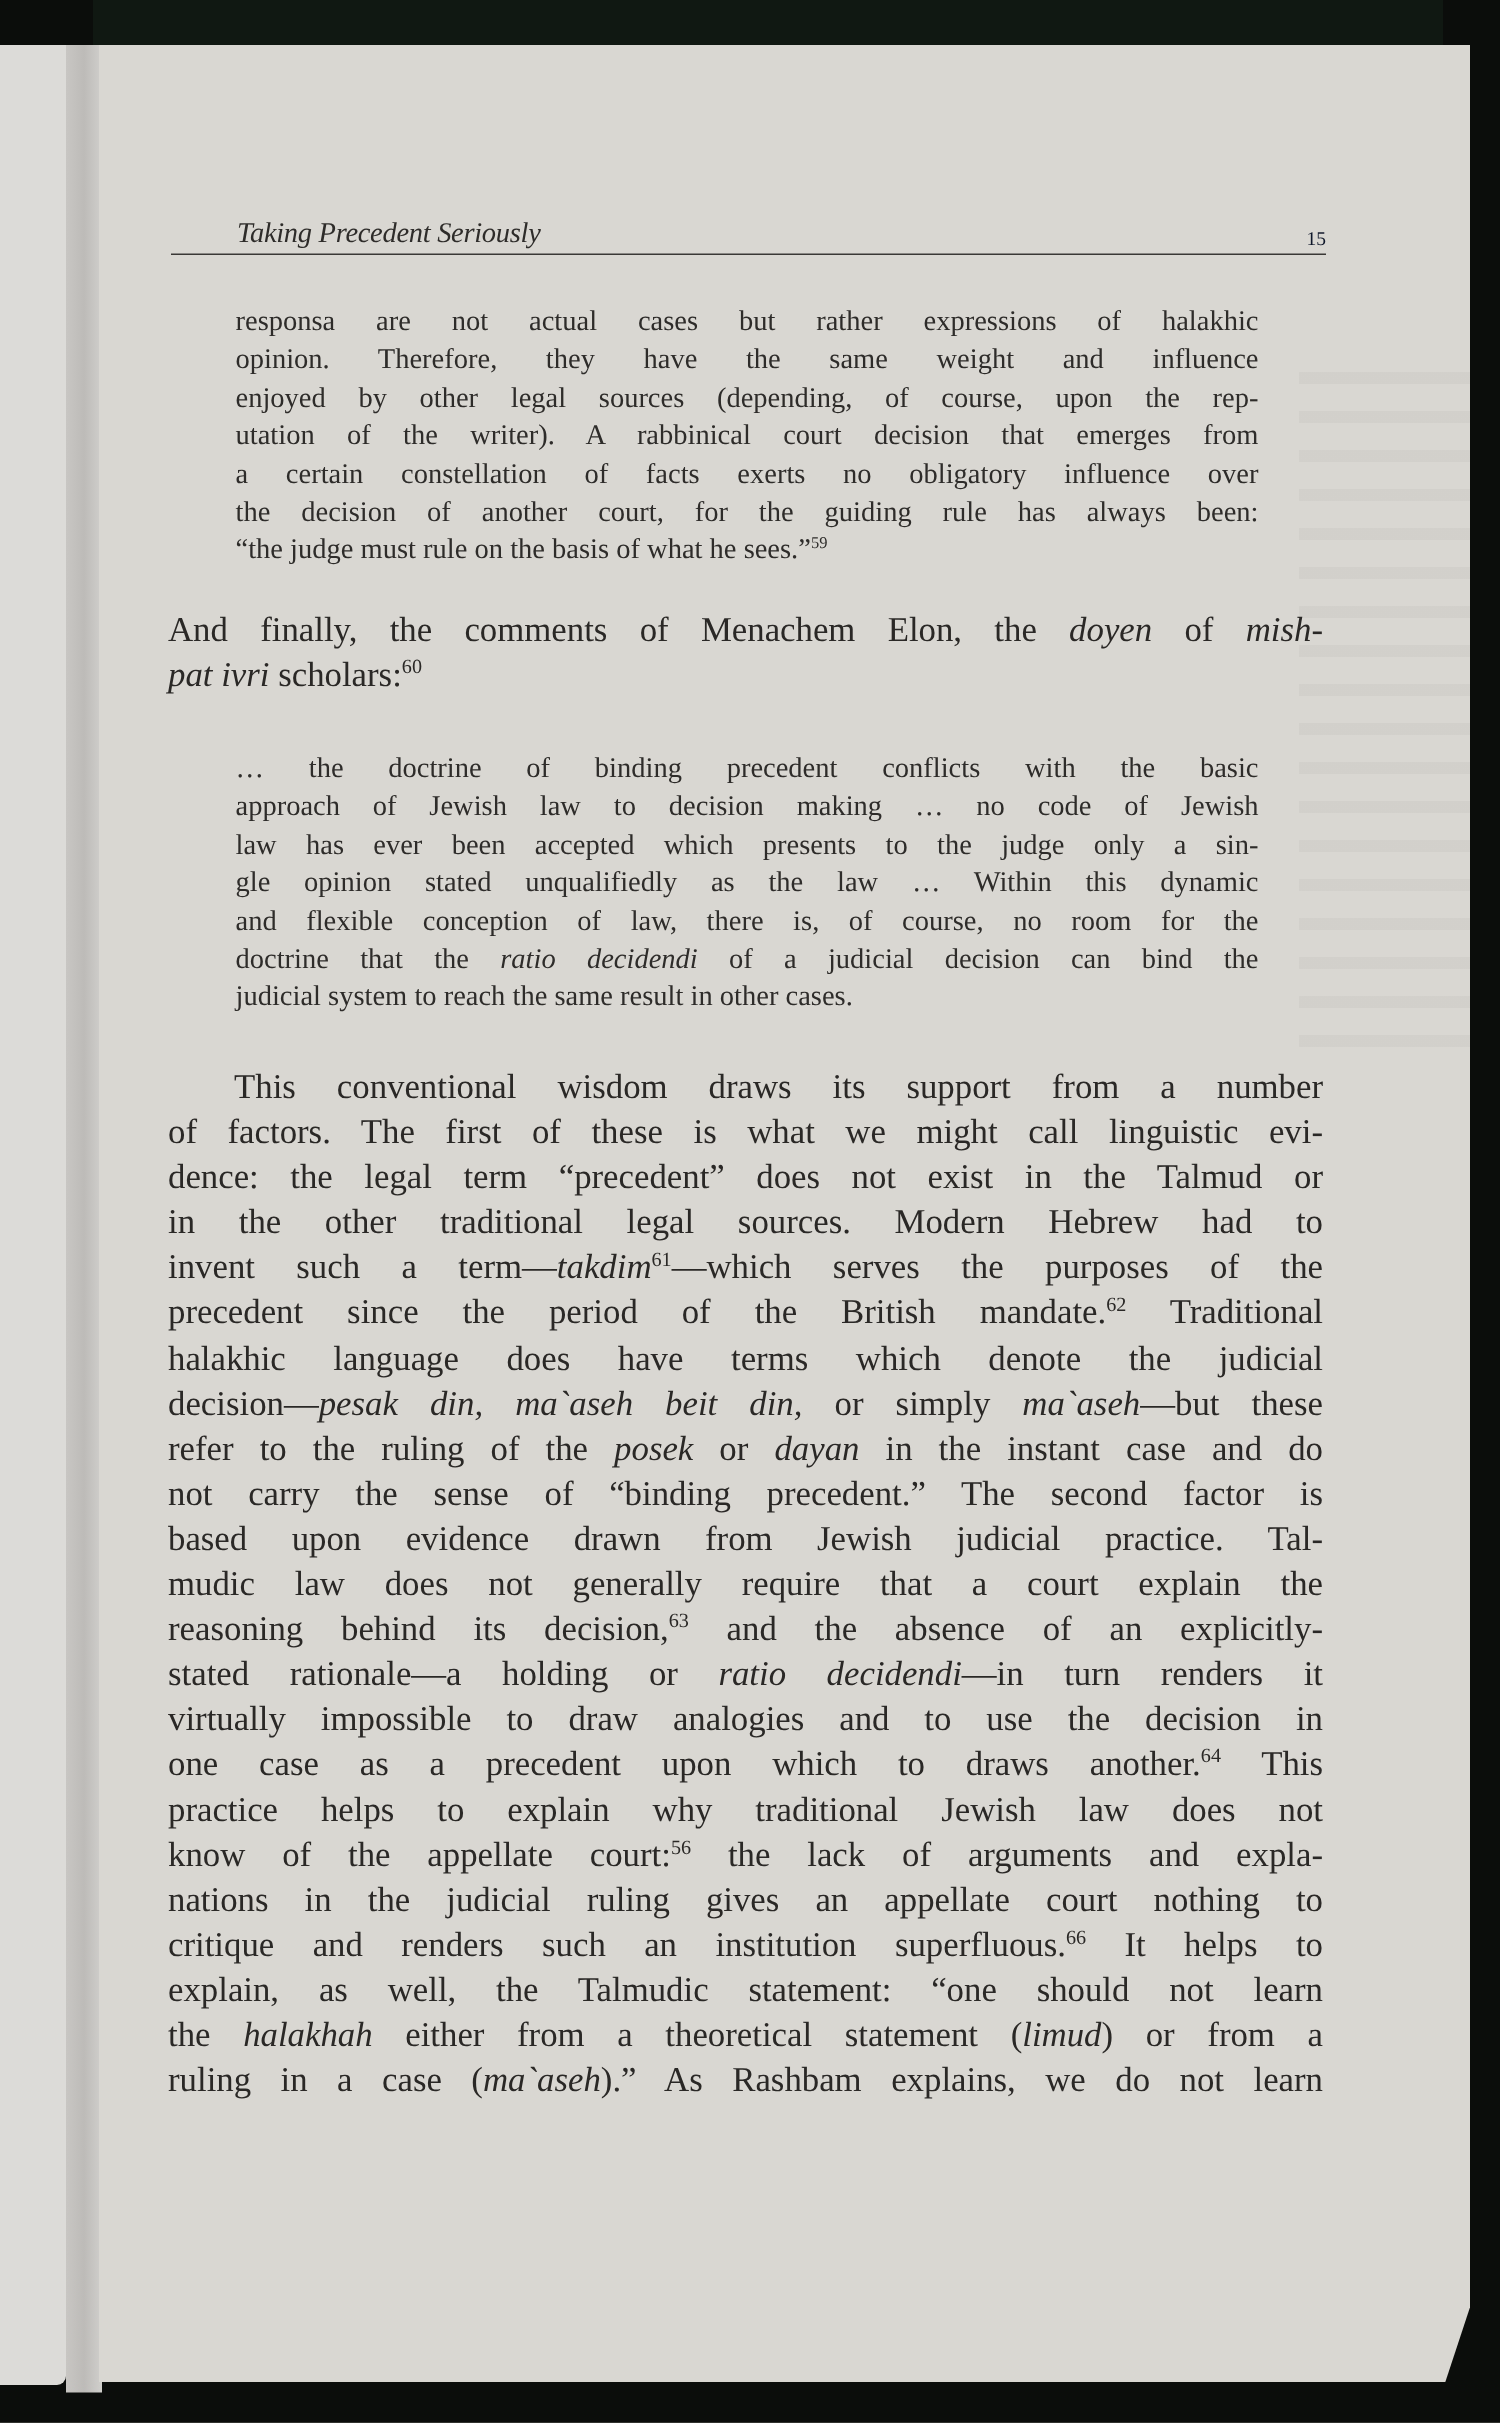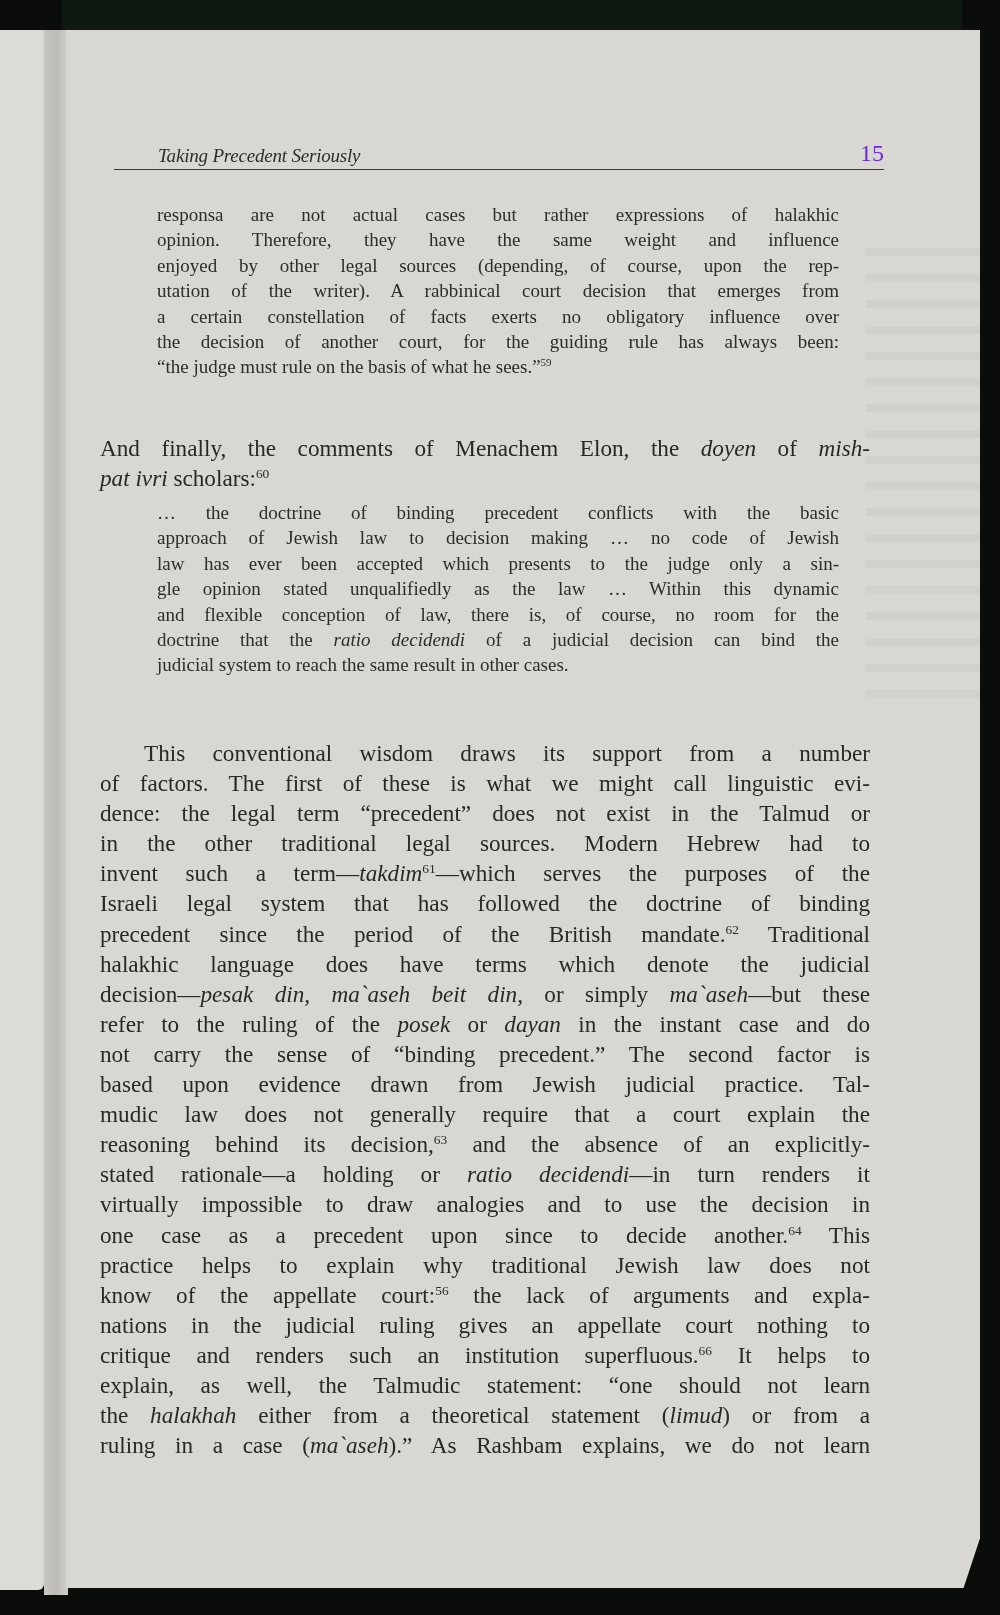--- a/index.html
+++ b/index.html
@@ -24,35 +24,34 @@
       clip-path: polygon(0 0, 100% 0, 100% 96.8%, 98.2% 100%, 0 100%);
     }
 
     .running-head {
       position: absolute; left: 48px; top: 112px; width: 770px; height: 28px;
       border-bottom: 1.5px solid #3a3836;
       display: flex; justify-content: space-between; align-items: flex-end;
       padding-bottom: 2px;
     }
     .running-title { font-style: italic; font-size: 19px; letter-spacing: -0.2px; color: #2e2c2a; margin-left: 44px; }
-    .page-number { font-size: 24px; color: #6d28d9; }
+    .page-number { font-size: 13px; color: #0f172a; }
 
     .block-quote {
       position: absolute; left: 91px; width: 682px;
       font-size: 19px; line-height: 25.4px; color: #2e2c2a;
       text-align: justify;
     }
     .bq1 { top: 172px; }
     .bq2 { top: 470px; }
 
     .body-text {
-      position: absolute; left: 34px; width: 770px;
+      position: absolute; left: 46px; width: 770px;
       font-size: 23.2px; line-height: 30.1px; color: #2a2826;
       text-align: justify;
-      margin-top: 28px;
     }
     .p-intro { top: 375px; }
     .p-main { top: 680px; text-indent: 44px; }
 
     .line { display: block; text-align: justify; text-align-last: justify; white-space: nowrap; }
     .line.last { text-align-last: left; }
     sup { font-size: 0.58em; vertical-align: 0.62em; line-height: 0; }
     i { font-style: italic; }
 
     
@@ -101,32 +100,31 @@
     <span class="line"><span>doctrine that the </span><i>ratio decidendi</i><span> of a judicial decision can bind the</span></span>
     <span class="line last">judicial system to reach the same result in other cases.</span>
   </div>
 
   <div class="body-text p-main">
     <span class="line" style="text-indent:44px">This conventional wisdom draws its support from a number</span>
     <span class="line" style="text-indent:0">of factors. The first of these is what we might call linguistic evi-</span>
     <span class="line" style="text-indent:0">dence: the legal term “precedent” does not exist in the Talmud or</span>
     <span class="line" style="text-indent:0">in the other traditional legal sources. Modern Hebrew had to</span>
     <span class="line" style="text-indent:0"><span>invent such a term—</span><i>takdim</i><sup>61</sup><span>—which serves the purposes of the</span></span>
-    <span class="line" style="text-indent:0">Israeli legal system that has followed the doctrine of binding</span>
     <span class="line" style="text-indent:0"><span>precedent since the period of the British mandate.</span><sup>62</sup><span> Traditional</span></span>
     <span class="line" style="text-indent:0">halakhic language does have terms which denote the judicial</span>
     <span class="line" style="text-indent:0"><span>decision—</span><i>pesak din, ma`aseh beit din,</i><span> or simply </span><i>ma`aseh</i><span>—but these</span></span>
     <span class="line" style="text-indent:0"><span>refer to the ruling of the </span><i>posek</i><span> or </span><i>dayan</i><span> in the instant case and do</span></span>
     <span class="line" style="text-indent:0">not carry the sense of “binding precedent.” The second factor is</span>
     <span class="line" style="text-indent:0">based upon evidence drawn from Jewish judicial practice. Tal-</span>
     <span class="line" style="text-indent:0">mudic law does not generally require that a court explain the</span>
     <span class="line" style="text-indent:0"><span>reasoning behind its decision,</span><sup>63</sup><span> and the absence of an explicitly-</span></span>
     <span class="line" style="text-indent:0"><span>stated rationale—a holding or </span><i>ratio decidendi</i><span>—in turn renders it</span></span>
     <span class="line" style="text-indent:0">virtually impossible to draw analogies and to use the decision in</span>
-    <span class="line" style="text-indent:0"><span>one case as a precedent upon since to decide another.</span><sup>64</sup><span> This</span></span>
+    <span class="line" style="text-indent:0"><span>one case as a precedent upon which to draws another.</span><sup>64</sup><span> This</span></span>
     <span class="line" style="text-indent:0">practice helps to explain why traditional Jewish law does not</span>
     <span class="line" style="text-indent:0"><span>know of the appellate court:</span><sup>56</sup><span> the lack of arguments and expla-</span></span>
     <span class="line" style="text-indent:0">nations in the judicial ruling gives an appellate court nothing to</span>
     <span class="line" style="text-indent:0"><span>critique and renders such an institution superfluous.</span><sup>66</sup><span> It helps to</span></span>
     <span class="line" style="text-indent:0">explain, as well, the Talmudic statement: “one should not learn</span>
     <span class="line" style="text-indent:0"><span>the </span><i>halakhah</i><span> either from a theoretical statement (</span><i>limud</i><span>) or from a</span></span>
     <span class="line" style="text-indent:0"><span>ruling in a case (</span><i>ma`aseh</i><span>).” As Rashbam explains, we do not learn</span></span>
   </div>
 </div>
 

